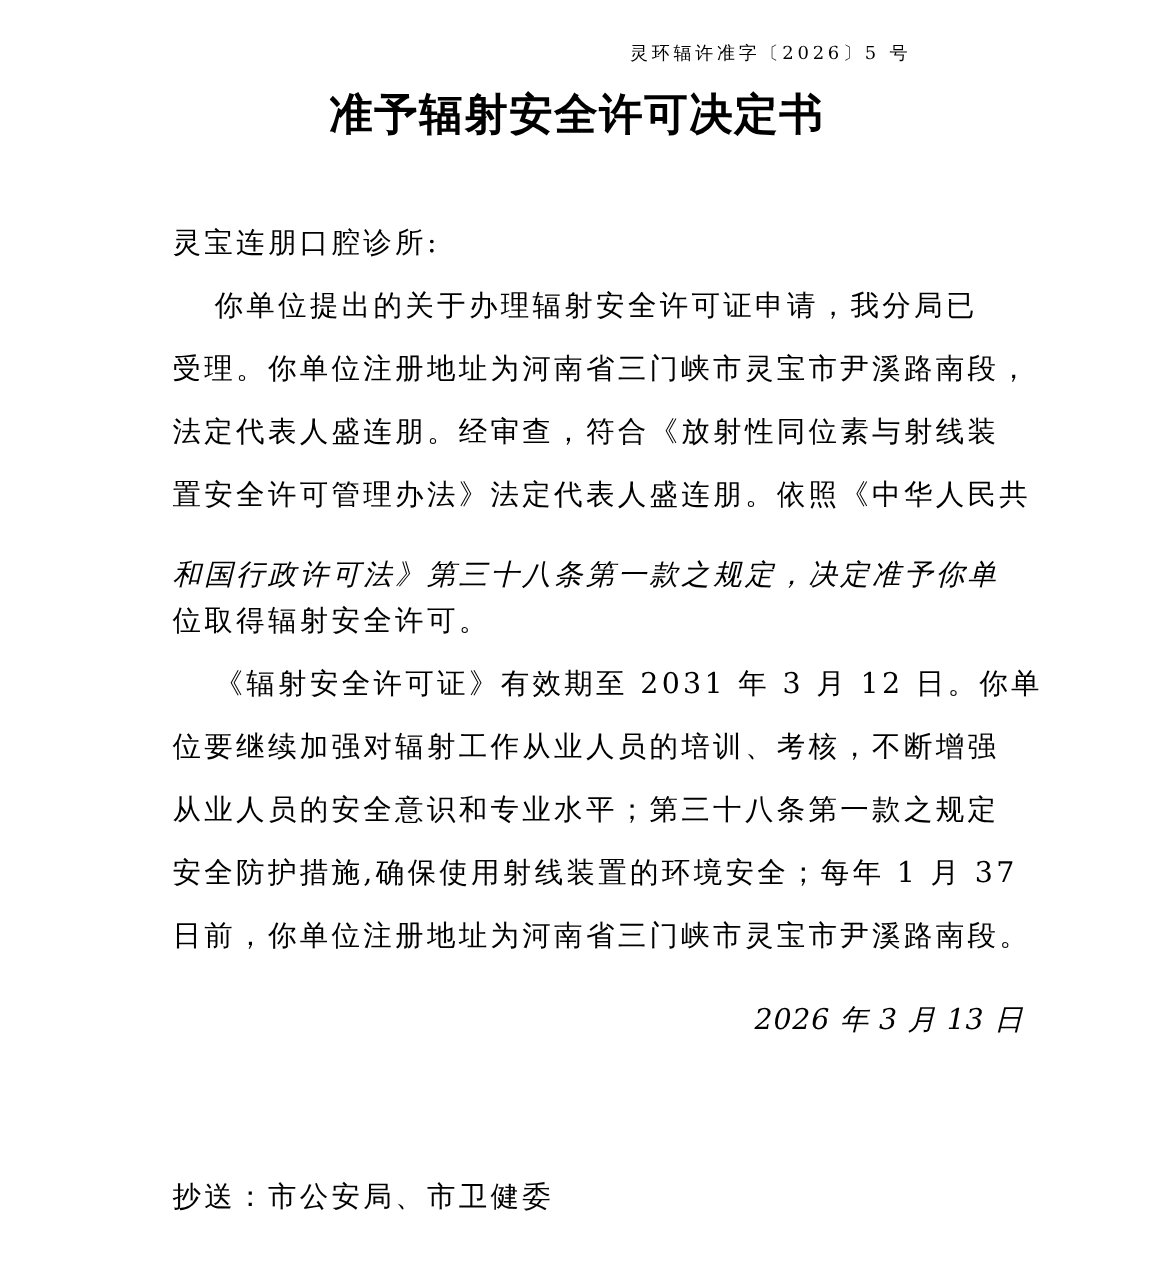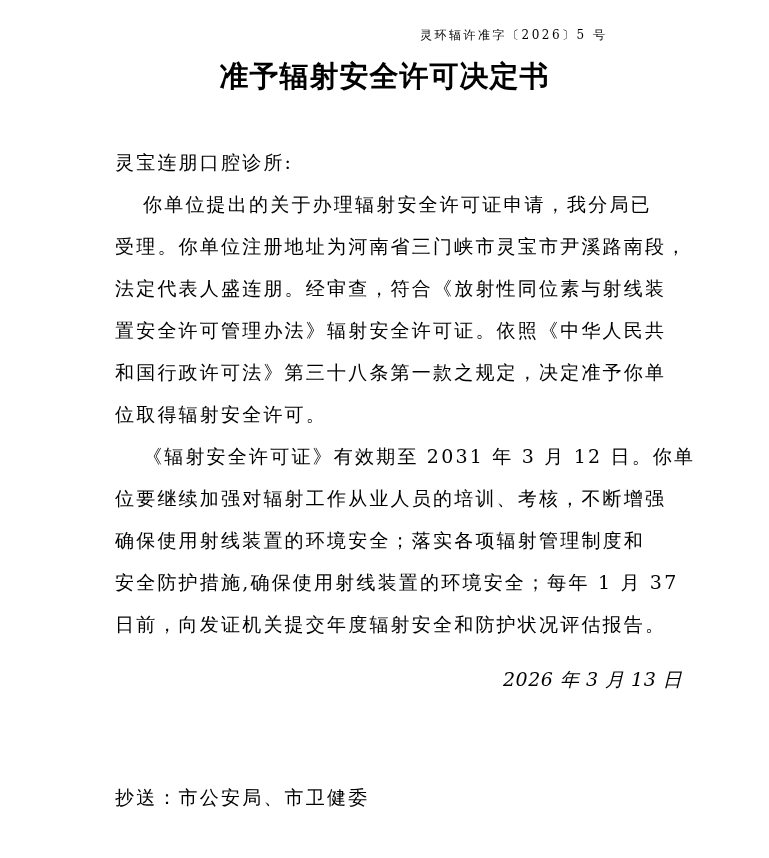--- a/index.html
+++ b/index.html
@@ -67,28 +67,28 @@
 <div>
   <div class="doc-number">灵环辐许准字〔2026〕5 号</div>
   <div class="doc-title">准予辐射安全许可决定书</div>
 
   <div class="line" style="top:149px;">灵宝连朋口腔诊所:</div>
 
   <div>
     <div class="line indent" style="top:191px;">你单位提出的关于办理辐射安全许可证申请，我分局已</div>
     <div class="line" style="top:233px;">受理。你单位注册地址为河南省三门峡市灵宝市尹溪路南段，</div>
     <div class="line" style="top:275px;">法定代表人盛连朋。经审查，符合《放射性同位素与射线装</div>
-    <div class="line" style="top:317px;">置安全许可管理办法》辐射安全许可证。依照《中华人民共</div>
-    <div class="line" style="top:359px;">和国行政许可法》第三十八条第一款之规定，决定准予你单</div>
+    <div class="line" style="top:317px;">置安全许可管理办法》法定代表人盛连朋。依照《中华人民共</div>
+    <div class="line" style="top:370px;font-style:italic;">和国行政许可法》第三十八条第一款之规定，决定准予你单</div>
     <div class="line" style="top:401px;">位取得辐射安全许可。</div>
   </div>
 
   <div>
     <div class="line indent" style="top:443px;">《辐射安全许可证》有效期至 2031 年 3 月 12 日。你单</div>
     <div class="line" style="top:485px;">位要继续加强对辐射工作从业人员的培训、考核，不断增强</div>
-    <div class="line" style="top:527px;">确保使用射线装置的环境安全；落实各项辐射管理制度和</div>
+    <div class="line" style="top:527px;">从业人员的安全意识和专业水平；第三十八条第一款之规定</div>
     <div class="line" style="top:569px;">安全防护措施,确保使用射线装置的环境安全；每年 1 月 37</div>
-    <div class="line" style="top:611px;">日前，向发证机关提交年度辐射安全和防护状况评估报告。</div>
+    <div class="line" style="top:611px;">日前，你单位注册地址为河南省三门峡市灵宝市尹溪路南段。</div>
   </div>
 
   <div class="date">2026 年 3 月 13 日</div>
   <div class="cc">抄送：市公安局、市卫健委</div>
 </div>
 
 </body></html>

